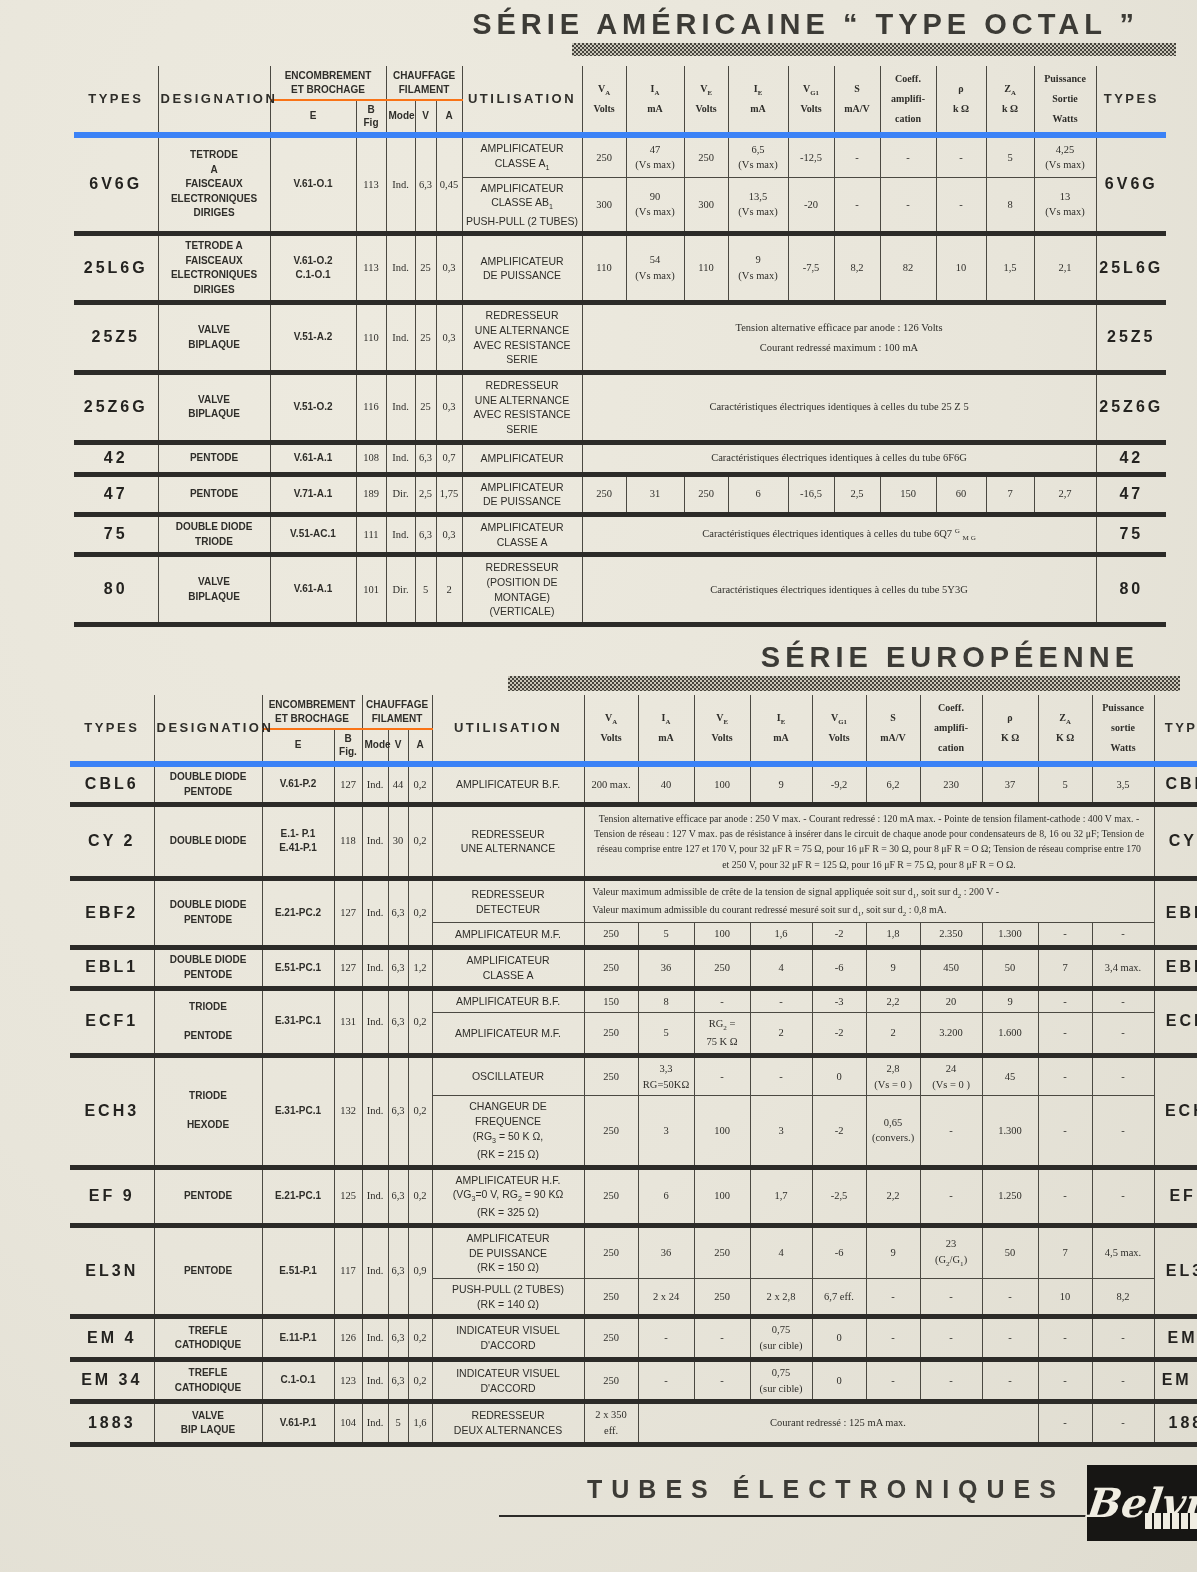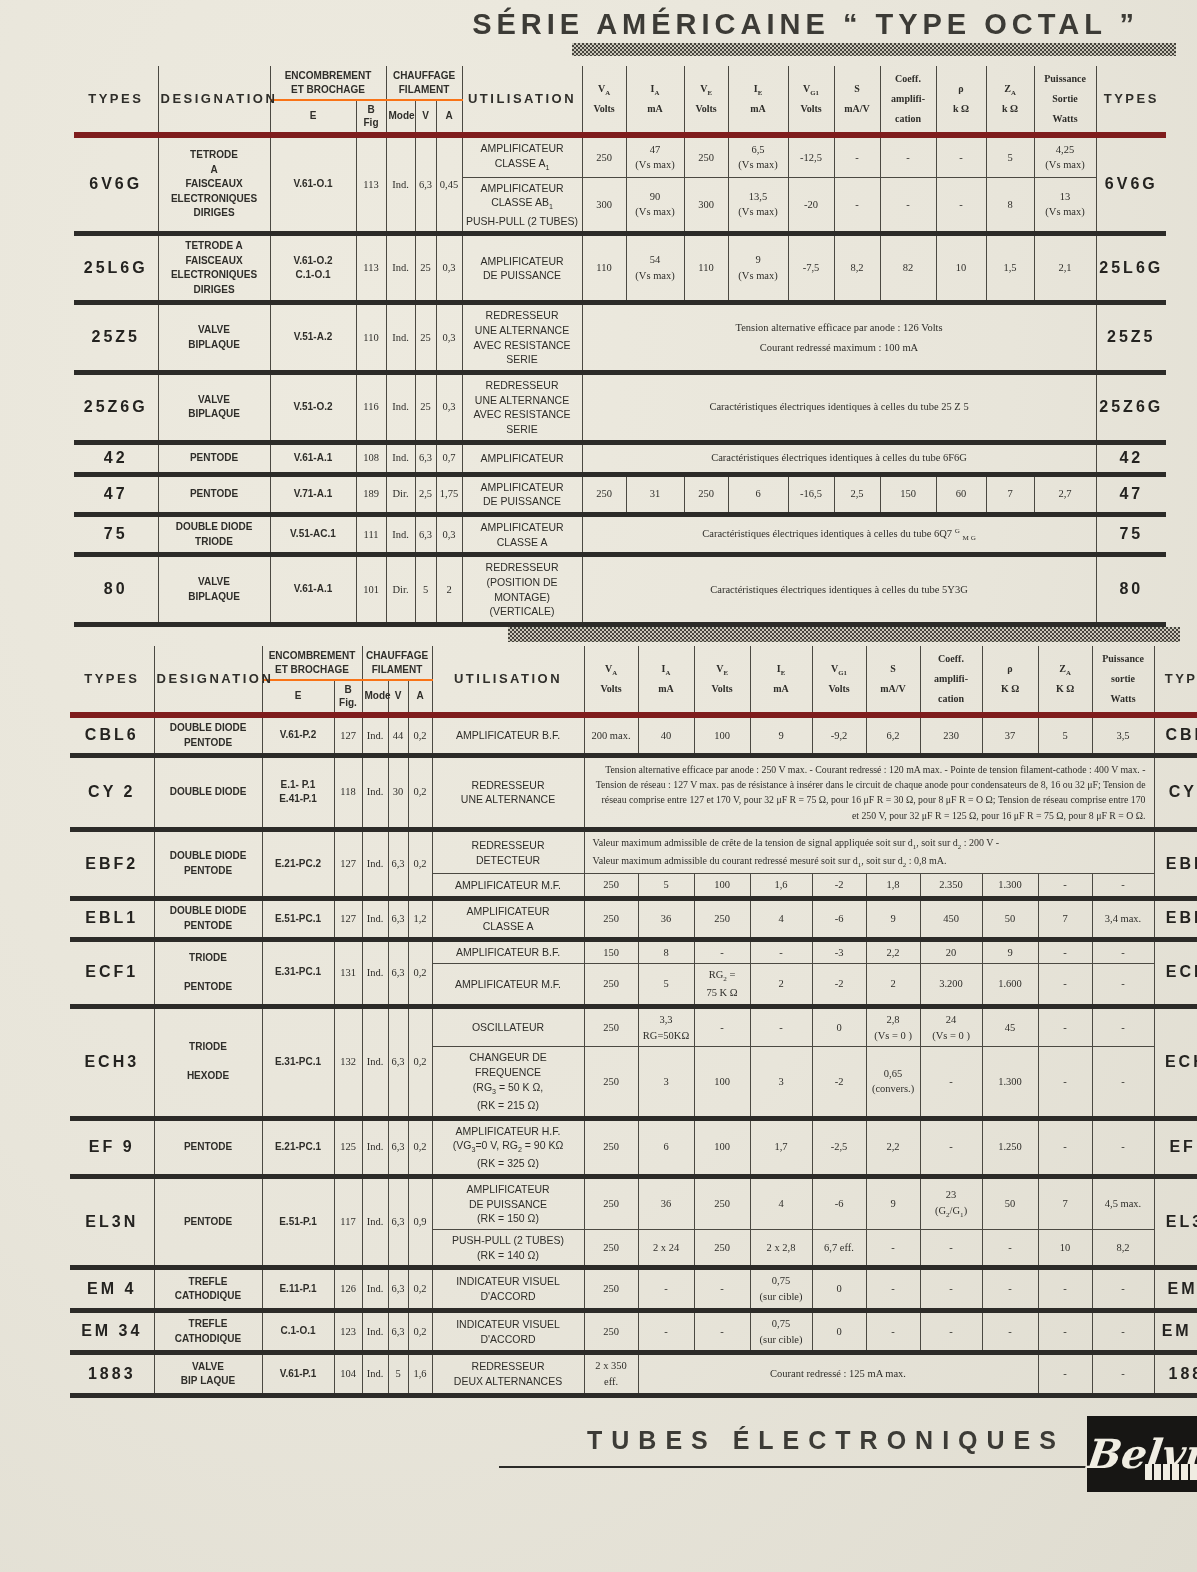--- a/index.html
+++ b/index.html
@@ -19,39 +19,39 @@
     height:13px;background:repeating-conic-gradient(#46443d 0% 25%, #c9c6b9 0% 50%) 0 0/4px 4px;
     margin-bottom:10px;
   }
   .hatch-us{width:604px;margin-left:532px;}
   .hatch-eu{width:672px;margin-left:468px;height:15px;margin-bottom:4px;}
 
   table.tube-table{border-collapse:collapse;table-layout:fixed;border-style:hidden;}
   #table-american{margin-left:34px;width:1092px;}
   #table-european{margin-left:30px;width:1160px;}
   td{border:1px solid #4b4942;padding:3px 2px;text-align:center;vertical-align:middle;line-height:1.3;}
-  thead td{border-bottom:6px solid #7f1d1d;vertical-align:middle;}
+  thead td{border-bottom:6px solid #3b82f6;vertical-align:middle;}
   thead td[colspan]{border-bottom:2px solid #f97316;}
   tbody tr.major td{border-top:5px solid #2c2b28;}
   .endbar{height:5px;background:#2c2b28;}
   .endbar-us{width:1092px;margin-left:34px;}
   .endbar-eu{width:1160px;margin-left:30px;}
 
   .h{font-weight:bold;font-size:13px;letter-spacing:2.5px;}
   .hg{font-weight:bold;font-size:10px;line-height:1.35;}
   .he{font-weight:bold;font-size:10px;font-family:"Liberation Serif",serif;line-height:2.0;}
   .hs{font-weight:bold;font-size:10px;line-height:1.25;}
 
   .type{font-weight:bold;font-size:16px;letter-spacing:3px;color:#242320;font-family:"Liberation Sans",sans-serif;white-space:nowrap;}
   .desig{font-weight:bold;font-size:10px;line-height:1.45;}
   .util{font-size:10.5px;line-height:1.4;}
   .data{font-family:"Liberation Serif",serif;font-size:10.5px;line-height:1.5;}
   .note{font-family:"Liberation Serif",serif;font-size:10.5px;line-height:1.9;}
   .noteleft{font-family:"Liberation Serif",serif;font-size:10px;text-align:left;padding-left:8px;line-height:1.6;}
-  .notelong{font-family:"Liberation Serif",serif;font-size:9.8px;text-align:right;padding:4px 8px;line-height:1.55;}
+  .notelong{font-family:"Liberation Serif",serif;font-size:9.8px;text-align:center;padding:4px 8px;line-height:1.55;}
   sub{font-size:0.68em;}
   sup{font-size:0.68em;}
 
   .footer{position:relative;height:92px;margin-top:16px;margin-left:7px;}
   .footer-line{position:absolute;left:452px;right:0;top:52px;height:2px;background:#2c2b28;}
   .footer-text{
     position:absolute;left:540px;top:12px;font-weight:bold;font-size:25px;
     letter-spacing:9px;color:#3c3b36;white-space:nowrap;
   }
   .logo{
@@ -259,20 +259,21 @@
           <td class="cell data">5</td>
           <td class="cell data">2</td>
           <td class="cell util">REDRESSEUR<br>(POSITION DE MONTAGE)<br>(VERTICALE)</td>
           <td colspan="10" class="cell note">Caractéristiques électriques identiques à celles du tube 5Y3G</td>
           <td class="cell type">80</td>
         </tr>
       </tbody>
   </table>
   <div class="endbar endbar-us"></div>
 
+  <div class="series-title" style="margin-top:14px;">SÉRIE EUROPÉENNE</div>
   <div class="hatch hatch-eu"></div>
 
   <table class="tube-table" id="table-european">
     <colgroup>
       <col style="width:84px">
         <col style="width:108px">
         <col style="width:72px">
         <col style="width:28px">
       <col style="width:26px">
         <col style="width:20px">

